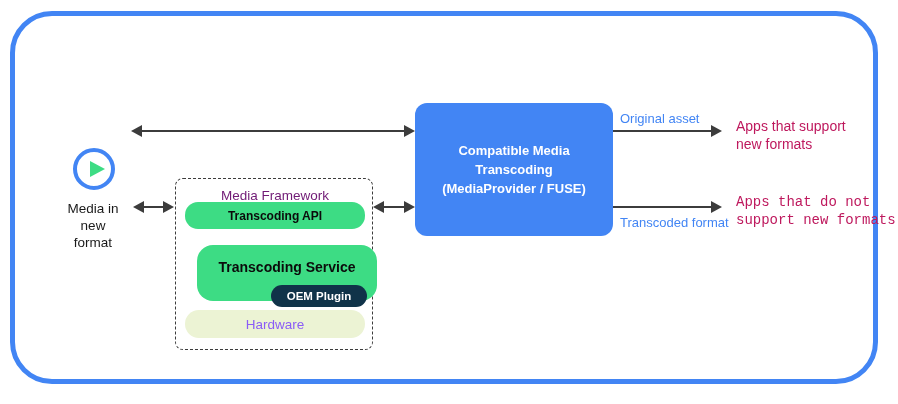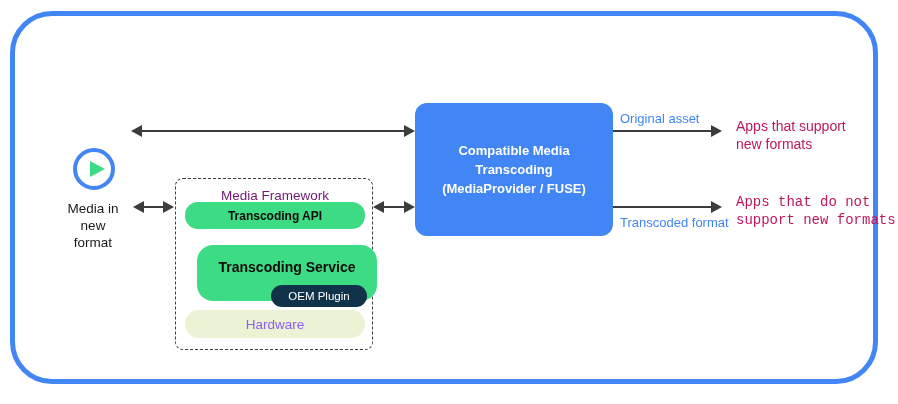--- a/index.html
+++ b/index.html
@@ -129,21 +129,21 @@
     text-align: center;
   }
   .pill-oem {
     left: 95px;
     top: 106px;
     width: 96px;
     height: 22px;
     background: #103349;
     border-radius: 11px;
     font-size: 11.5px;
-    font-weight: normal;
+    font-weight: bold;
     color: #ffffff;
     z-index: 3;
   }
   .pill-hw {
     left: 9px;
     top: 131px;
     width: 180px;
     height: 28px;
     background: #ECF3D4;
     border-radius: 14px;

